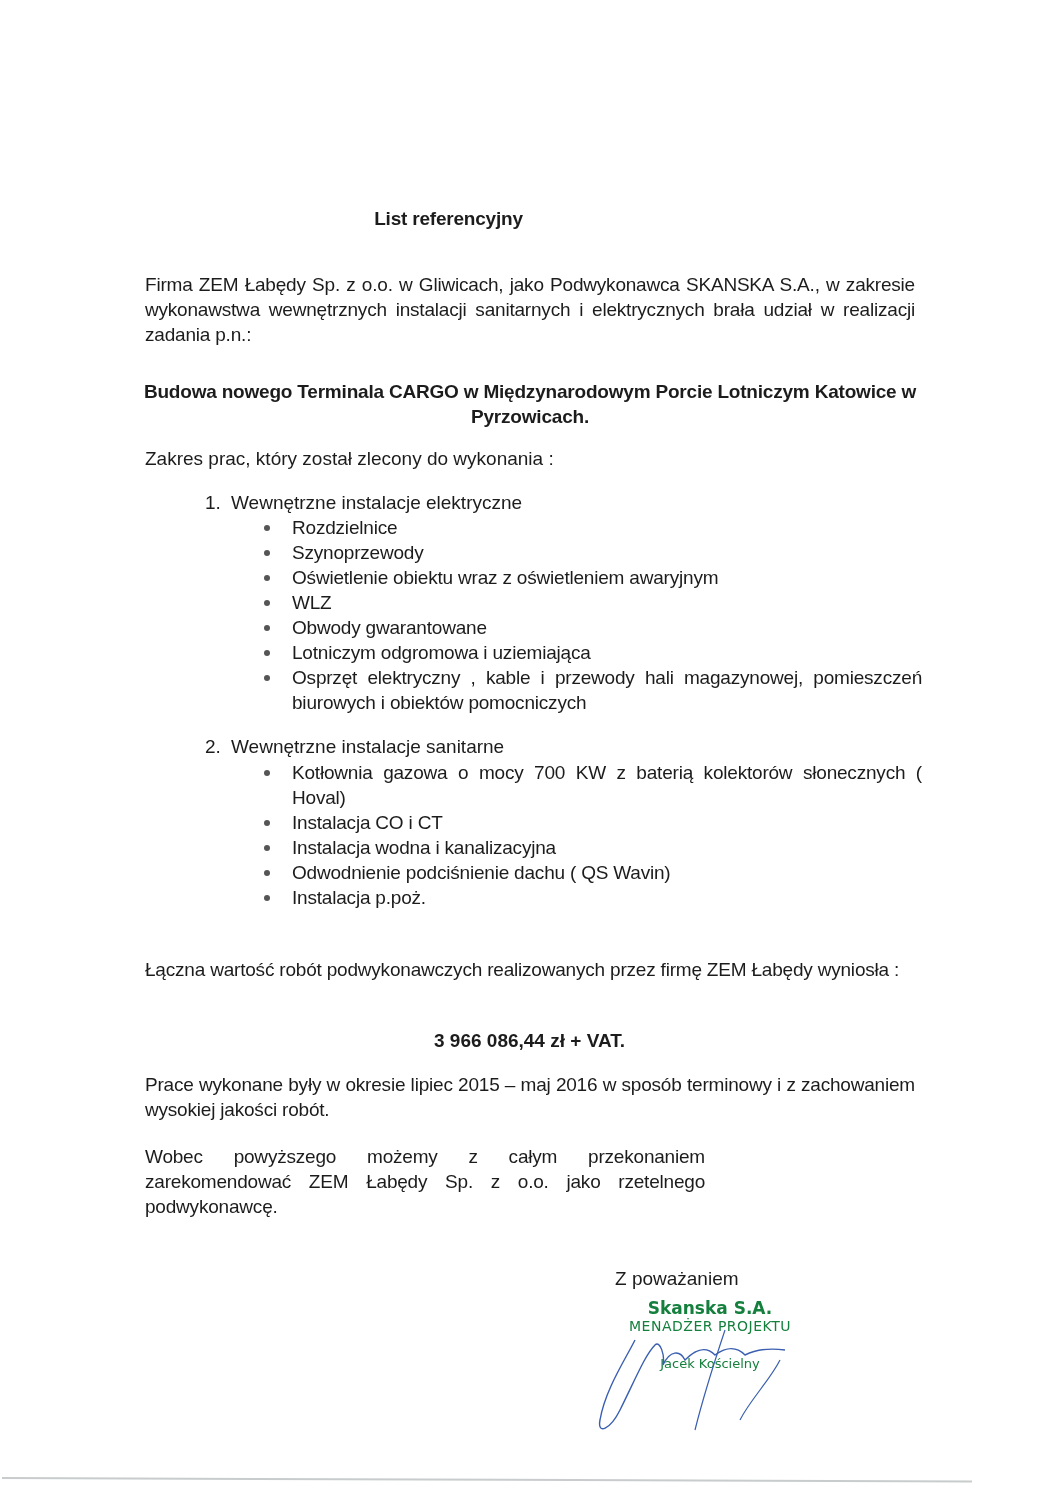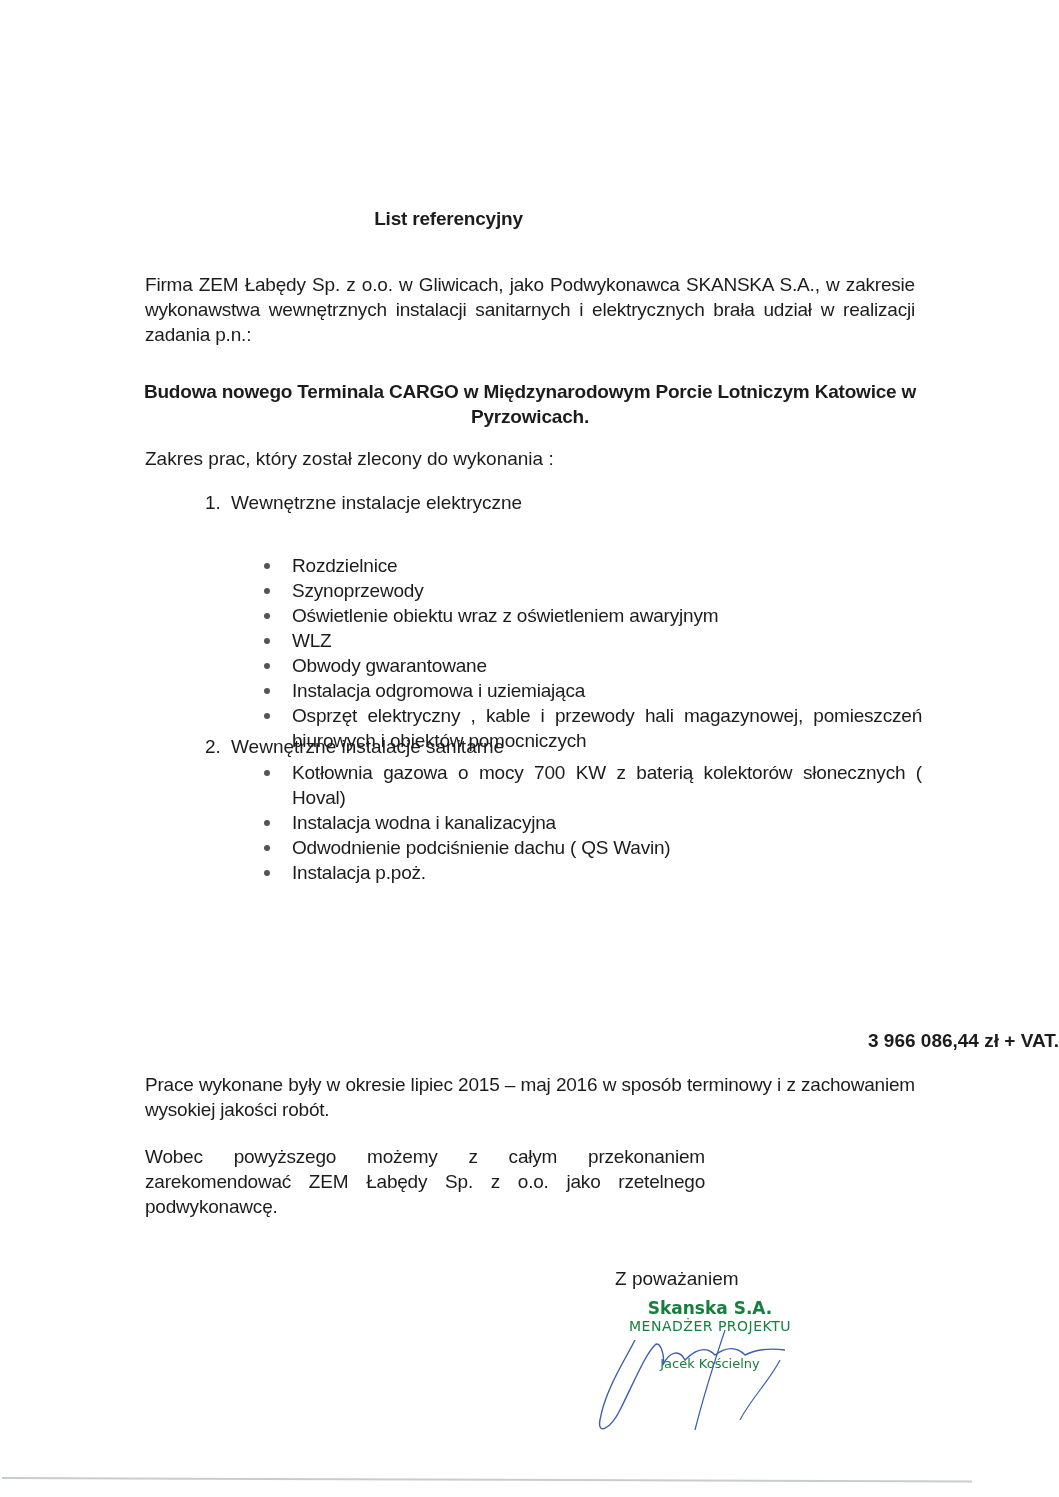--- a/index.html
+++ b/index.html
@@ -31,27 +31,27 @@
     .section-title .num { display: inline-block; width: 26px; }
     .bullets { position: absolute; left: 262px; width: 660px; margin: 0; padding: 0; list-style: none; }
     .bullets li {
       position: relative; padding-left: 30px; font-size: 19px; line-height: 25px;
       text-align: justify; text-align-last: left; letter-spacing: -0.2px;
     }
     .bullets li .dot {
       position: absolute; left: 2px; top: 10px; width: 6px; height: 6px; border-radius: 50%; background: #555;
     }
     .sec1 { top: 492px; }
-    .list1 { top: 515px; margin-top: 38px; }
+    .list1 { top: 515px; }
     .sec2 { top: 736px; }
     .list2 { top: 760px; }
     .para.total { top: 957px; }
     .amount {
       position: absolute; left: 0; width: 1059px; top: 1030px;
-      text-align: right; font-weight: bold; font-size: 19px;
+      text-align: center; font-weight: bold; font-size: 19px;
     }
     .para.period { top: 1072px; }
     .para.recommend { top: 1144px; width: 560px; }
     .closing { position: absolute; left: 615px; top: 1268px; font-size: 19px; }
     .stamp {
       position: absolute; left: 600px; top: 1298px; width: 220px; text-align: center;
       color: #15803d; font-family: "DejaVu Sans", sans-serif;
     }
     .stamp .company { font-weight: bold; font-size: 17px; line-height: 20px; }
     .stamp .role { font-size: 14px; line-height: 16px; letter-spacing: 0.5px; }
@@ -73,34 +73,36 @@
 
   <div class="section-title sec1">
     <span class="num">1.</span><span>Wewnętrzne instalacje elektryczne</span>
   </div>
   <ul class="bullets list1">
     <li><span class="dot"></span><span>Rozdzielnice</span></li>
     <li><span class="dot"></span><span>Szynoprzewody</span></li>
     <li><span class="dot"></span><span>Oświetlenie obiektu wraz z oświetleniem awaryjnym</span></li>
     <li><span class="dot"></span><span>WLZ</span></li>
     <li><span class="dot"></span><span>Obwody gwarantowane</span></li>
-    <li><span class="dot"></span><span>Instalacja odgromowa i uziemiająca</span></li>
+    <li><span class="dot"></span><span>Lotniczym odgromowa i uziemiająca</span></li>
     <li><span class="dot"></span><span>Osprzęt elektryczny , kable i przewody hali magazynowej, pomieszczeń biurowych i obiektów pomocniczych</span></li>
   </ul>
 
   <div class="section-title sec2">
     <span class="num">2.</span><span>Wewnętrzne instalacje sanitarne</span>
   </div>
   <ul class="bullets list2">
     <li><span class="dot"></span><span>Kotłownia gazowa o mocy 700 KW z baterią kolektorów słonecznych ( Hoval)</span></li>
+    <li><span class="dot"></span><span>Instalacja CO i CT</span></li>
     <li><span class="dot"></span><span>Instalacja wodna i kanalizacyjna</span></li>
     <li><span class="dot"></span><span>Odwodnienie podciśnienie dachu ( QS Wavin)</span></li>
     <li><span class="dot"></span><span>Instalacja p.poż.</span></li>
   </ul>
 
+  <div class="para total">Łączna wartość robót podwykonawczych realizowanych przez firmę ZEM Łabędy wyniosła :</div>
 
   <div class="amount">3 966 086,44 zł + VAT.</div>
 
   <div class="para period">Prace wykonane były w okresie lipiec 2015 – maj 2016 w sposób terminowy i z zachowaniem wysokiej jakości robót.</div>
 
   <div class="para recommend">Wobec powyższego możemy z całym  przekonaniem  zarekomendować ZEM  Łabędy Sp. z o.o. jako  rzetelnego podwykonawcę.</div>
 
   <div class="closing">Z poważaniem</div>
 
   <div class="stamp">

